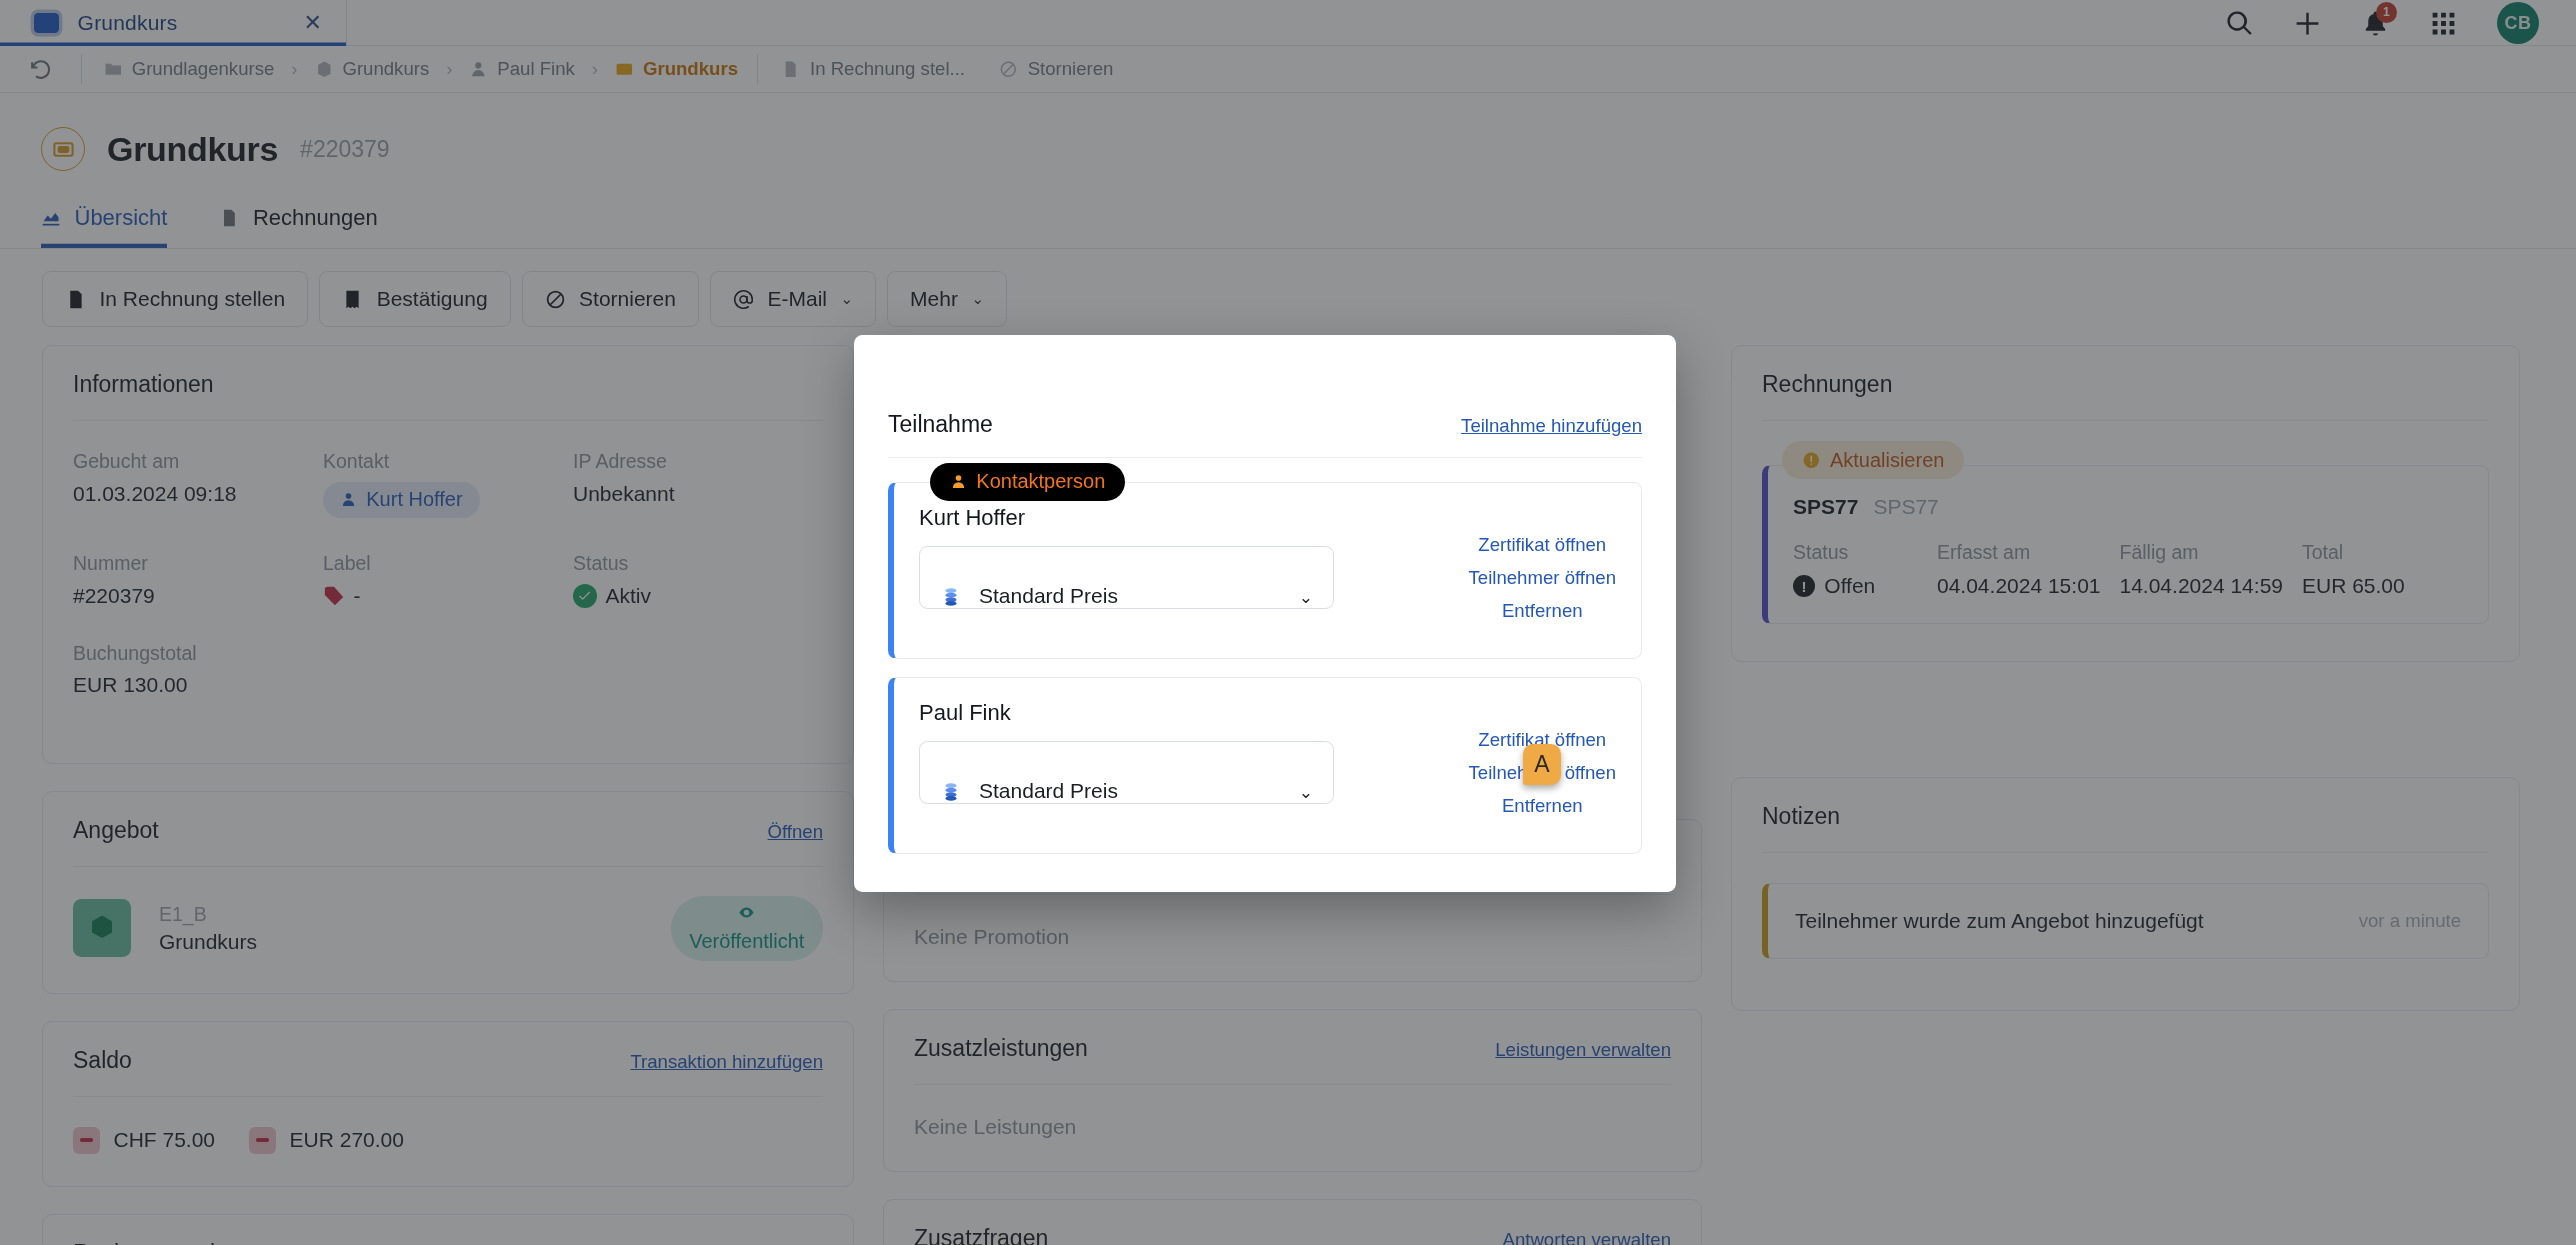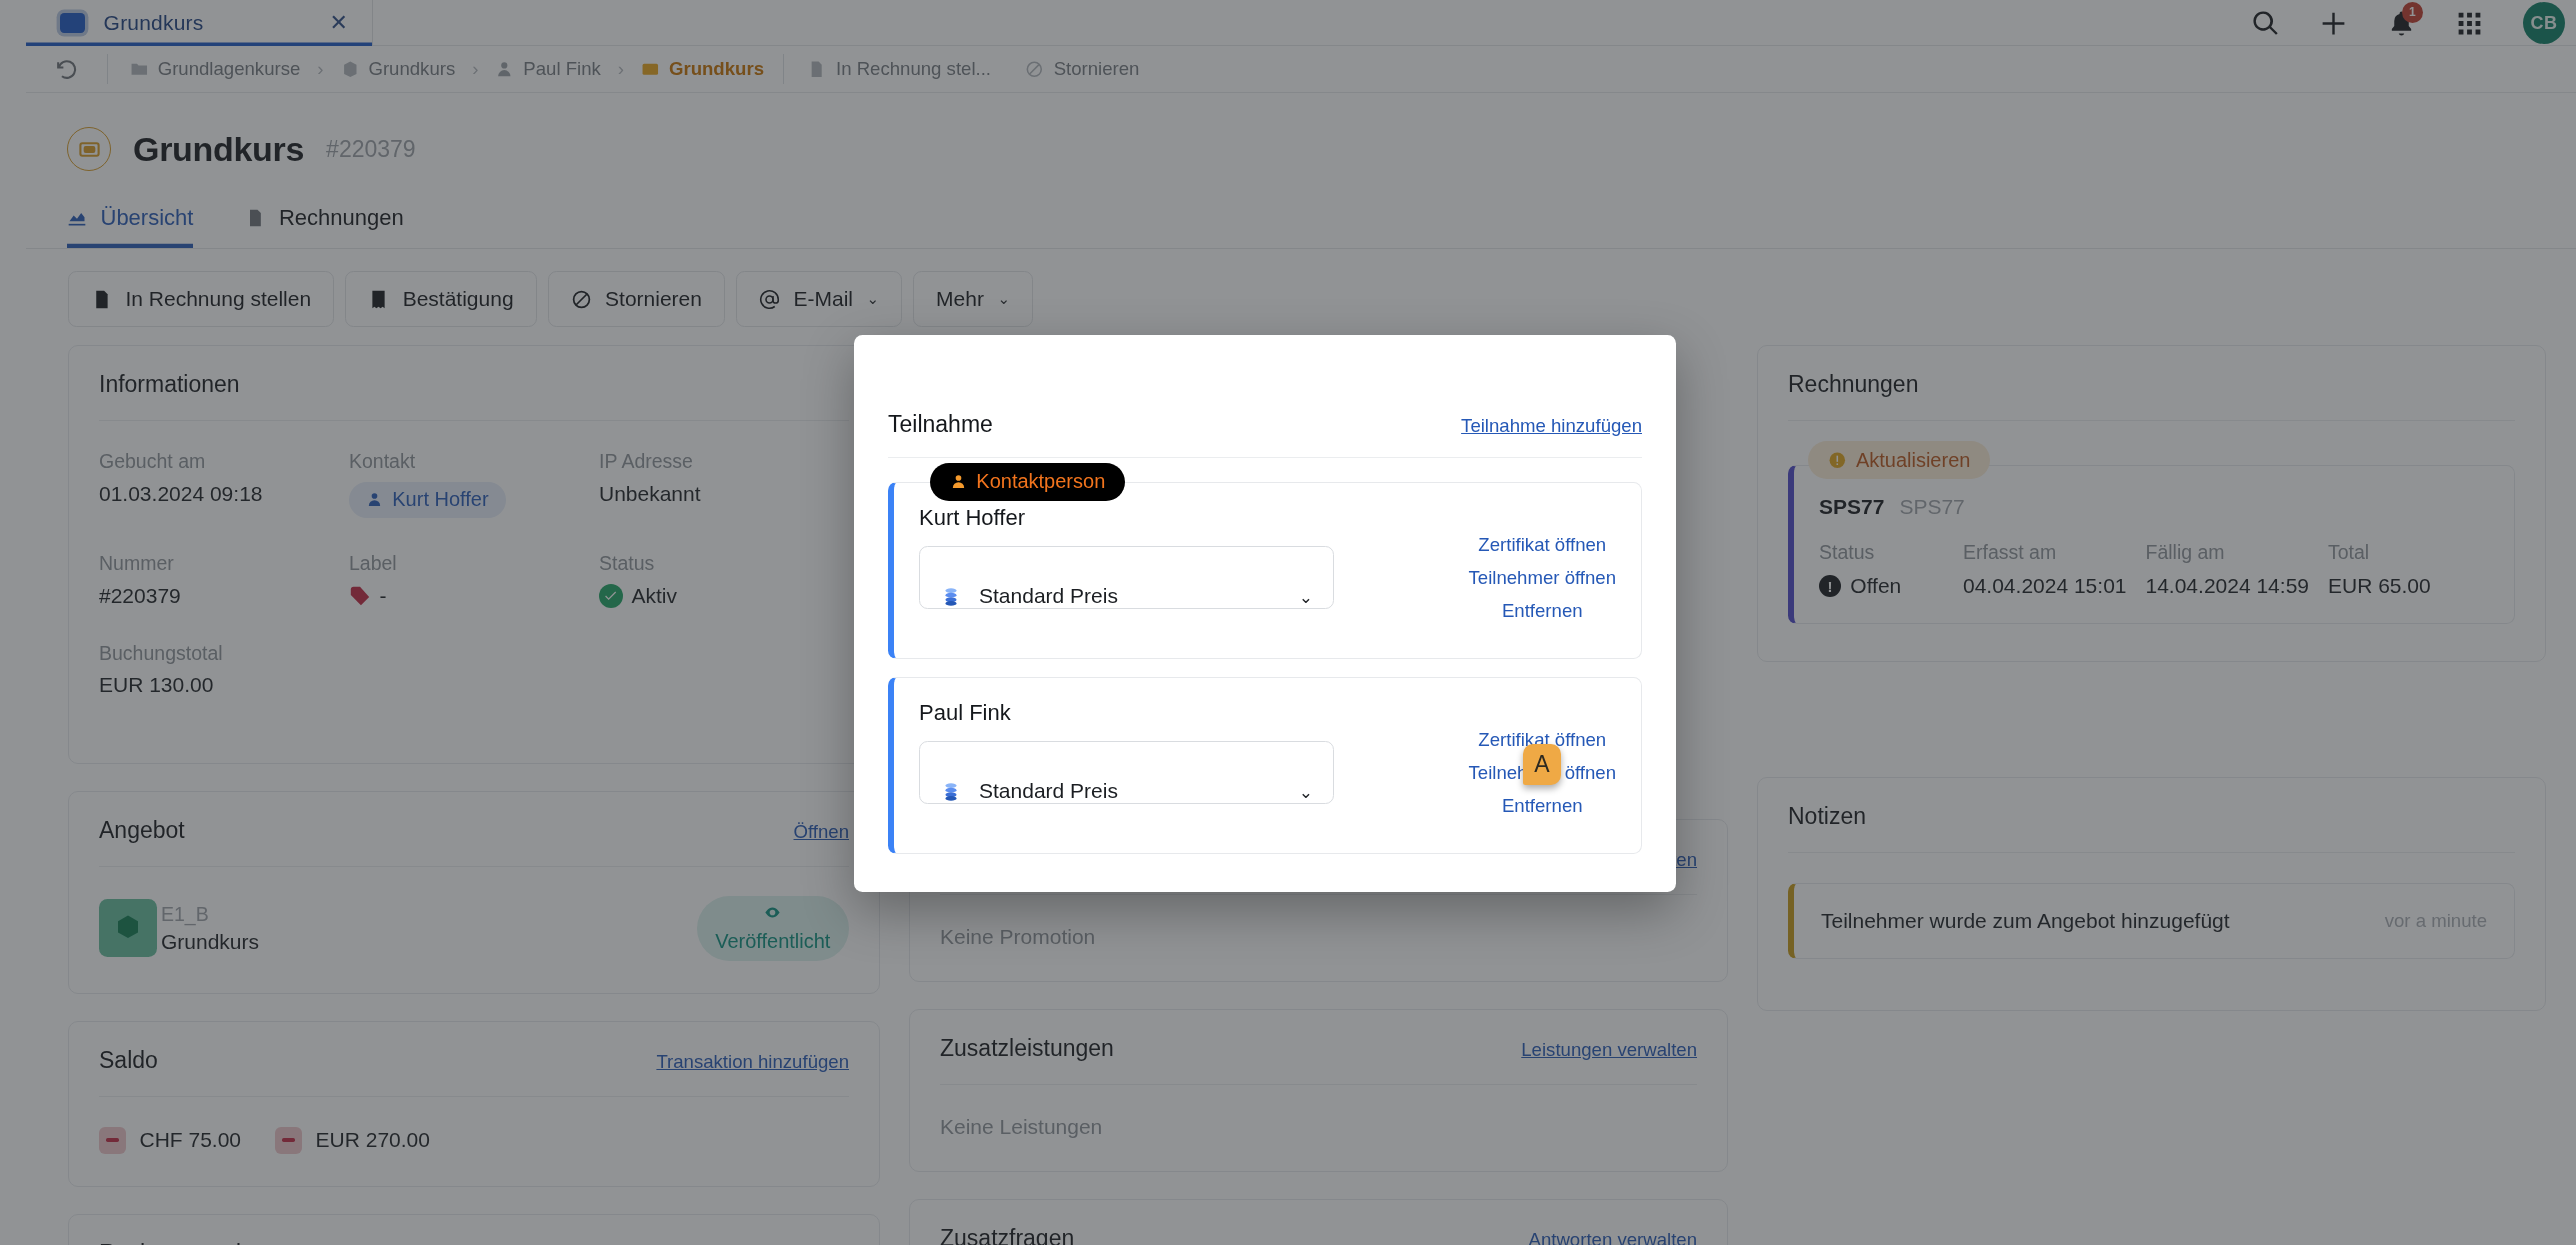--- a/index.html
+++ b/index.html
@@ -5,21 +5,21 @@
   * { box-sizing: border-box; margin: 0; padding: 0; }
   html, body {
     width: 2576px; height: 1245px;
     font-family: "Liberation Sans", sans-serif;
     background: #ffffff;
     overflow: hidden;
   }
   #root { position: relative; width: 2576px; height: 1245px; background: #fff; }
 
   
-  #app { position: absolute; inset: 0; background: #ffffff; margin-left: 26px; }
+  #app { position: absolute; inset: 0; background: #ffffff; }
 
   
   .tabstrip {
     position: absolute; top: 0; left: 0; width: 2576px; height: 46px;
     background: #ffffff; border-bottom: 0.8px solid #e3e5e8;
     display: flex; align-items: stretch;
   }
   .tab {
     width: 347px; height: 46px; display: flex; align-items: center;
     gap: 18.6px; padding: 0 24px 0 34px;
@@ -126,21 +126,21 @@
   .pill-contact {
     display: inline-flex; align-items: center; gap: 9.3px; background: #e5ecf8;
     color: #2558b6; border-radius: 845px; padding: 6.8px 17px; font-size: 20px;
   }
   .pill-contact svg { width: 17px; height: 17px; fill: #2558b6; display: block; }
   .f-value .dot-ok { width: 24px; height: 24px; border-radius: 50%; background: #1da462;
                      display: flex; align-items: center; justify-content: center; }
   .f-value .dot-ok svg { width: 15px; height: 15px; fill: #fff; display: block; }
   .tag-icon svg { width: 22px; height: 22px; fill: #c0243f; display: block; }
 
-  .offer-row { display: flex; align-items: center; gap: 4px; padding-top: 29px; }
+  .offer-row { display: flex; align-items: center; gap: 28px; padding-top: 29px; }
   .offer-thumb { width: 58px; height: 58px; border-radius: 8.5px; background: #63bd9c;
                  display: flex; align-items: center; justify-content: center; flex: none; }
   .offer-thumb svg { width: 30px; height: 30px; fill: #0d7a4f; display: block; }
   .offer-sub { font-size: 19.5px; color: #9da2a8; }
   .offer-name { font-size: 21px; color: #1b1e22; margin-top: 3.4px; }
   .pill-pub { margin-left: auto; display: inline-flex; align-items: center; gap: 9.3px;
               background: #d9f0ec; color: #0a8f7d; border-radius: 845px;
               padding: 7.6px 18.6px; font-size: 20px; flex-direction: column; }
   .pill-pub svg { width: 17px; height: 17px; fill: #0a8f7d; display: block; }
 

